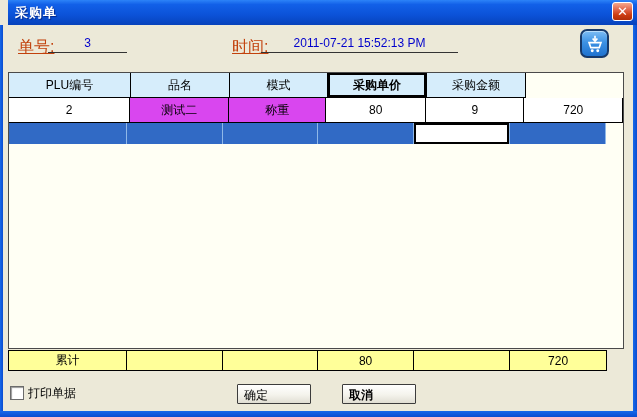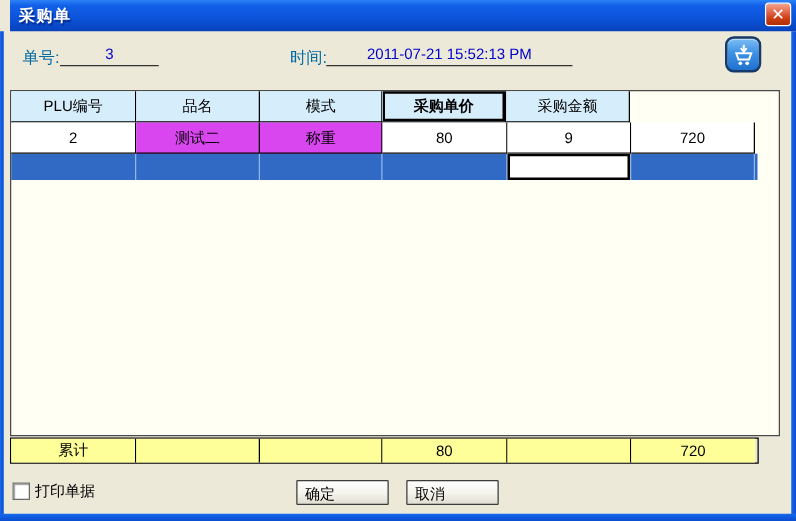--- a/index.html
+++ b/index.html
@@ -15,35 +15,35 @@
   .frame-left{left:0;top:25px;width:3px;height:392px;}
   .frame-right{left:633px;top:25px;width:4px;height:392px;}
   .frame-bottom{left:0;top:411px;width:637px;height:6px;background:linear-gradient(180deg,#1668ea,#0a4cd0);}
 
   .close-btn{position:absolute;left:612px;top:2px;width:21px;height:19px;border:1px solid #fff;
     border-radius:3px;background:linear-gradient(180deg,#f5a78d 0%,#e0654a 40%,#cc3c11 70%,#b02e09 100%);
     color:#fff;font-size:13px;font-weight:bold;line-height:17px;text-align:center;cursor:pointer;
     box-sizing:border-box;}
 
   
-  .lbl{position:absolute;font-size:13px;color:#0369a1;}
+  .lbl{position:absolute;font-size:16px;color:#c2410c;text-decoration:underline;}
   .fieldval{position:absolute;font-size:12px;color:#0000CC;text-align:center;
     border-bottom:1px solid #333;height:16px;}
 
   .cart-btn{position:absolute;left:580px;top:29px;width:29px;height:29px;border-radius:7px;
     border:2px solid #173a6b;background:linear-gradient(180deg,#7dbdf4 0%,#3d92e4 45%,#1f72cf 100%);
     box-shadow:inset 0 1px 0 #b8dcfa;cursor:pointer;padding:0;display:flex;align-items:center;justify-content:center;}
 
   
   .table-panel{position:absolute;left:8px;top:72px;width:616px;height:277px;
     border:1px solid #4a4a4a;background:#FFFFF4;box-sizing:border-box;}
   .grid-row{display:flex;}
   .cell{box-sizing:border-box;border-right:1px solid #000;border-bottom:1px solid #000;
     font-size:12px;display:flex;align-items:center;justify-content:center;color:#000;}
-  .c0{width:100px}.c1{width:99px}.c2{width:98px}.c3{width:100px}.c4{width:99px}.c5{width:99px}
+  .c0{width:122px}.c1{width:99px}.c2{width:98px}.c3{width:100px}.c4{width:99px}.c5{width:99px}
   .hdr .cell{height:25px;background:#D6EDFB;}
   .hdr .selected{font-weight:bold;box-shadow:inset 0 0 0 2px #000;}
   .r1 .cell{height:25px;background:#fff;}
   .r1 .green{background:#d946ef;}
   .r2{background:#316AC5;width:597px;}
   .r2 .cell{height:21px;border-right:1px solid #8FB8E8;border-bottom:none;background:transparent;}
   .edit-input{width:100%;height:100%;box-sizing:border-box;border:2px solid #000;background:#fff;
     font-size:12px;padding:0 3px;outline:none;}
 
   
@@ -53,21 +53,21 @@
   .summary .cell:last-child{border-right:none;}
 
   
   .checkbox{position:absolute;left:10px;top:386px;width:12px;height:12px;background:#fff;
     border:1px solid #6b6b6b;box-shadow:inset 1px 1px 1px #9a9a9a;cursor:pointer;}
   .chk-label{position:absolute;left:28px;top:385px;font-size:12px;}
   .xp-btn{position:absolute;top:384px;width:74px;height:20px;border:1px solid #3c3c3c;border-radius:1px;
     background:linear-gradient(180deg,#ffffff 0%,#f4f3ec 55%,#e0ded3 100%);
     font-size:12px;font-family:inherit;text-align:left;line-height:18px;cursor:pointer;box-sizing:border-box;}
   .ok-btn{left:237px;}
-  .cancel-btn{left:325px;}
+  .cancel-btn{left:342px;font-weight:bold;}
 </style>
 </head>
 <body>
 
 <div id="screen">
 
   <div class="titlebar">
     <span class="title-text">采购单</span>
   </div>
   <div class="close-btn">

